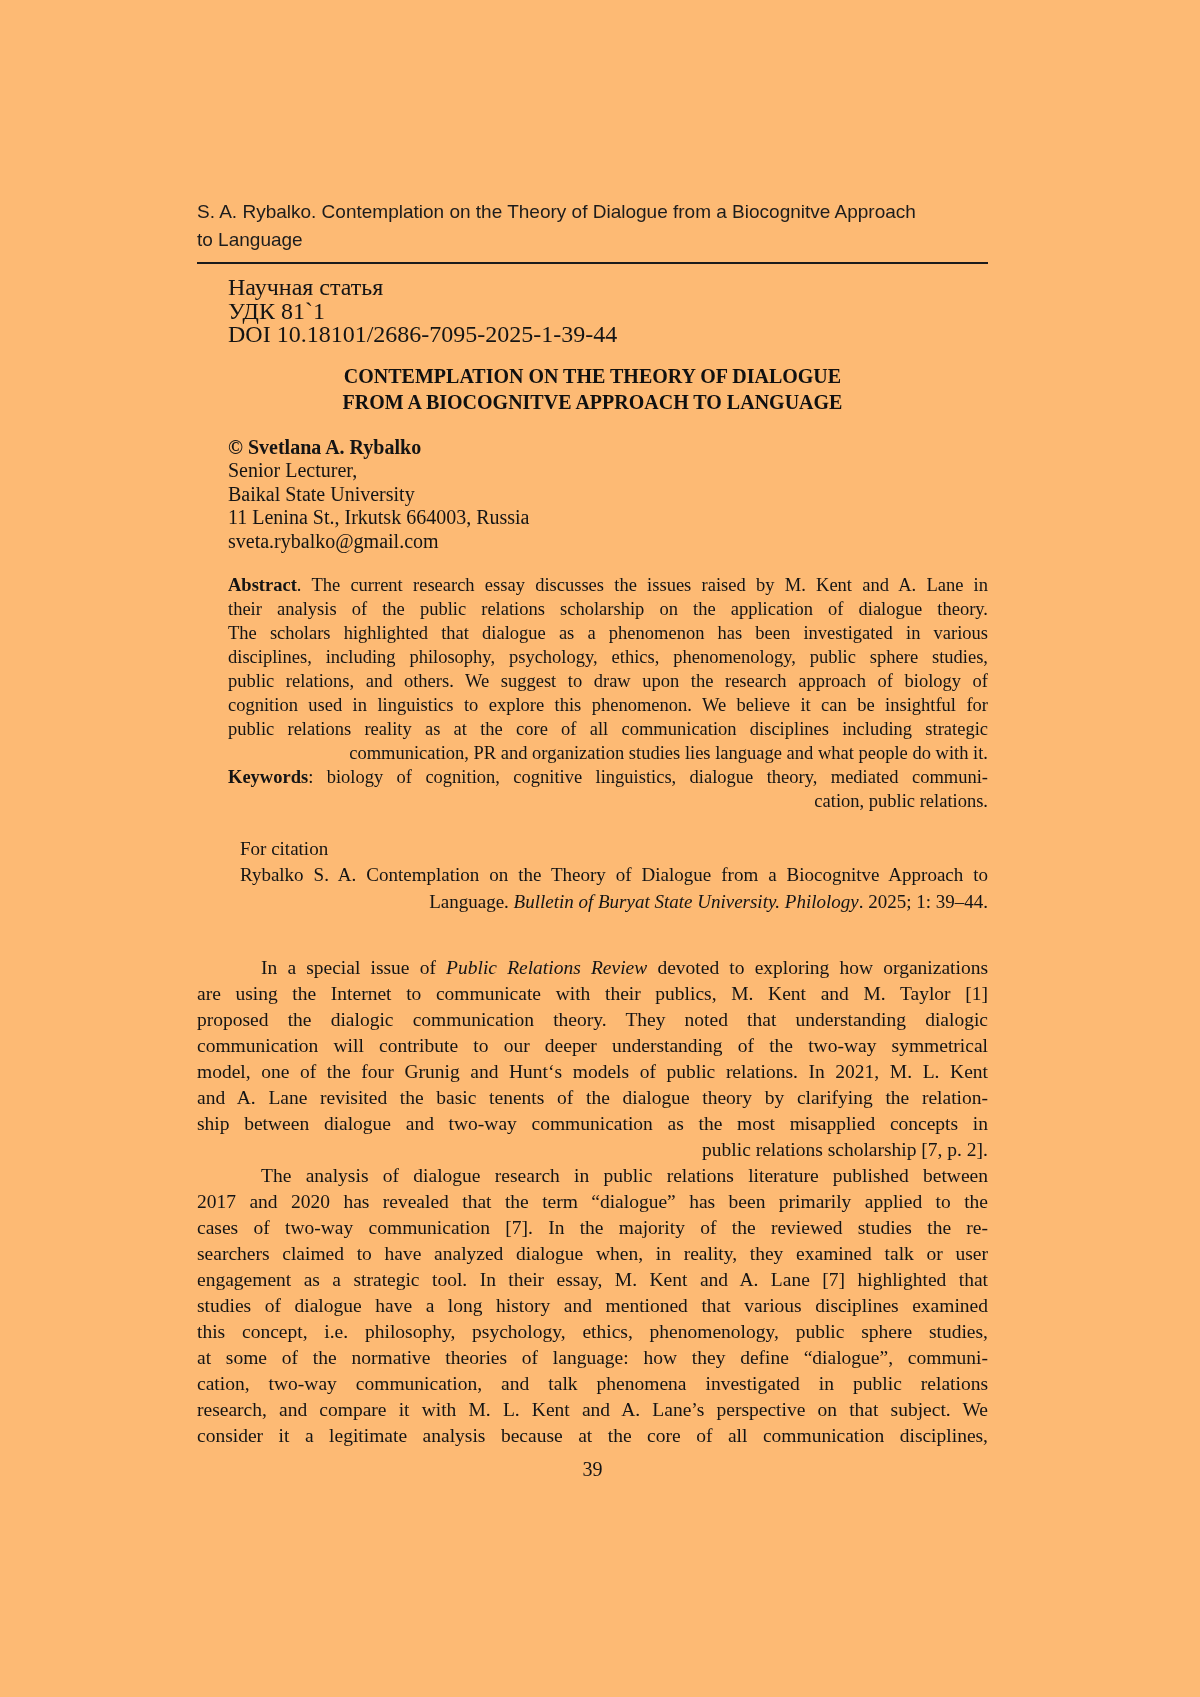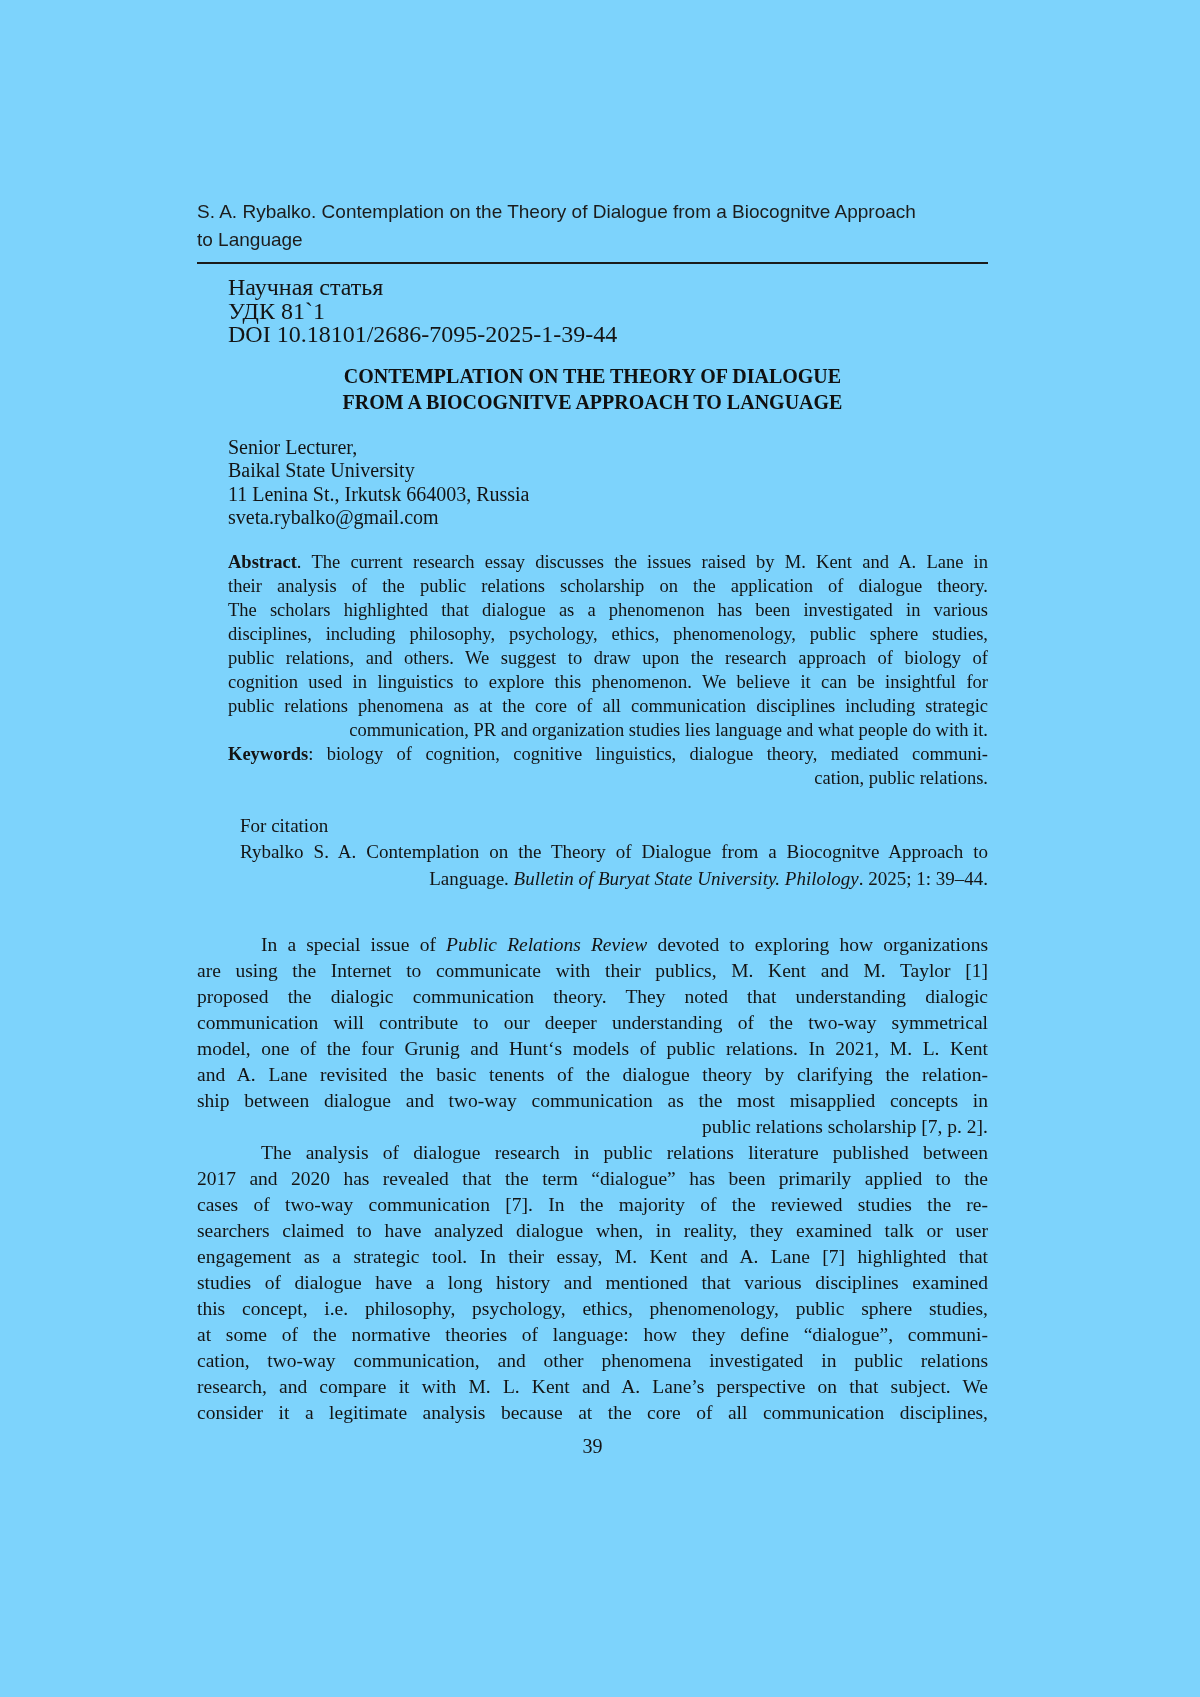--- a/index.html
+++ b/index.html
@@ -1,21 +1,21 @@
 <!DOCTYPE html>
 <html><head>
 <meta charset="utf-8">
 <style>
   html,body{margin:0;padding:0;background:#ffffff;}
   .page{
     position:relative;
     width:1200px;height:1697px;
     box-sizing:border-box;
     padding:198px 212px 0 197px;
-    background:#7dd3fc;
+    background:#fdba74;
     color:#141414;
     font-family:"Liberation Serif", serif;
     overflow:hidden;
   }
   .running-head{
     font-family:"Liberation Sans", sans-serif;
     font-size:19px;line-height:28px;color:#1c1c1c;
   }
   .rule{border:none;border-top:2.5px solid #1b1b1b;margin:8px 0 0 0;}
   .front-matter{margin:12px 0 0 31px;font-size:24px;line-height:23.5px;}
@@ -50,34 +50,35 @@
     <div>УДК 81`1</div>
     <div>DOI 10.18101/2686-7095-2025-1-39-44</div>
   </div>
 
   <div class="title">
     <div>CONTEMPLATION ON THE THEORY OF DIALOGUE</div>
     <div>FROM A BIOCOGNITVE APPROACH TO LANGUAGE</div>
   </div>
 
   <div class="author">
+    <div class="b">© Svetlana A. Rybalko</div>
     <div>Senior Lecturer,</div>
     <div>Baikal State University</div>
     <div>11 Lenina St., Irkutsk 664003, Russia</div>
     <div>sveta.rybalko@gmail.com</div>
   </div>
 
   <div class="abstract">
       <div class="ln j"><span class="b">Abstract</span><span>. The current research essay discusses the issues raised by M. Kent and A. Lane in</span></div>
       <div class="ln j"><span>their analysis of the public relations scholarship on the application of dialogue theory.</span></div>
       <div class="ln j"><span>The scholars highlighted that dialogue as a phenomenon has been investigated in various</span></div>
       <div class="ln j"><span>disciplines, including philosophy, psychology, ethics, phenomenology, public sphere studies,</span></div>
       <div class="ln j"><span>public relations, and others. We suggest to draw upon the research approach of biology of</span></div>
       <div class="ln j"><span>cognition used in linguistics to explore this phenomenon. We believe it can be insightful for</span></div>
-      <div class="ln j"><span>public relations phenomena as at the core of all communication disciplines including strategic</span></div>
+      <div class="ln j"><span>public relations reality as at the core of all communication disciplines including strategic</span></div>
       <div class="ln"><span>communication, PR and organization studies lies language and what people do with it.</span></div>
       <div class="ln j"><span class="b">Keywords</span><span>: biology of cognition, cognitive linguistics, dialogue theory, mediated communi-</span></div>
       <div class="ln"><span>cation, public relations.</span></div>
     </div>
 
   <div class="citation">
     <div class="citation-head">For citation</div>
     <div>
         <div class="ln j ind"><span>Rybalko S. A. Contemplation on the Theory of Dialogue from a Biocognitve Approach to</span></div>
         <div class="ln"><span>Language. </span><span class="i">Bulletin of Buryat State University. Philology</span><span>. 2025; 1: 39–44.</span></div>
@@ -97,21 +98,21 @@
       </div>
     <div>
         <div class="ln j ind"><span>The analysis of dialogue research in public relations literature published between</span></div>
         <div class="ln j"><span>2017 and 2020 has revealed that the term “dialogue” has been primarily applied to the</span></div>
         <div class="ln j"><span>cases of two-way communication [7]. In the majority of the reviewed studies the re-</span></div>
         <div class="ln j"><span>searchers claimed to have analyzed dialogue when, in reality, they examined talk or user</span></div>
         <div class="ln j"><span>engagement as a strategic tool. In their essay, M. Kent and A. Lane [7] highlighted that</span></div>
         <div class="ln j"><span>studies of dialogue have a long history and mentioned that various disciplines examined</span></div>
         <div class="ln j"><span>this concept, i.e. philosophy, psychology, ethics, phenomenology, public sphere studies,</span></div>
         <div class="ln j"><span>at some of the normative theories of language: how they define “dialogue”, communi-</span></div>
-        <div class="ln j"><span>cation, two-way communication, and other phenomena investigated in public relations</span></div>
+        <div class="ln j"><span>cation, two-way communication, and talk phenomena investigated in public relations</span></div>
         <div class="ln j"><span>research, and compare it with M. L. Kent and A. Lane’s perspective on that subject. We</span></div>
         <div class="ln j"><span>consider it a legitimate analysis because at the core of all communication disciplines,</span></div>
       </div>
   </div>
 
   <div class="pageno">39</div>
 
 </div>
 
 </body></html>

